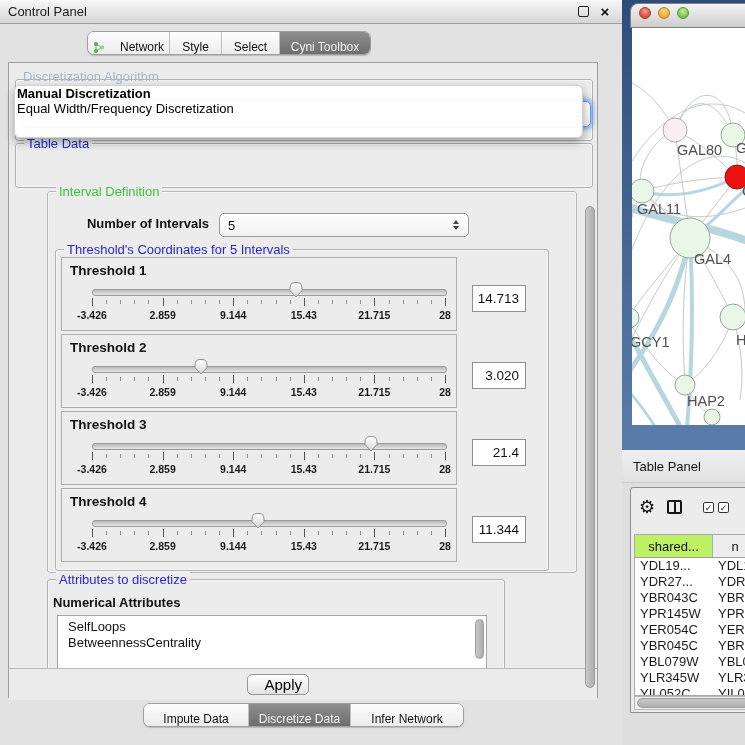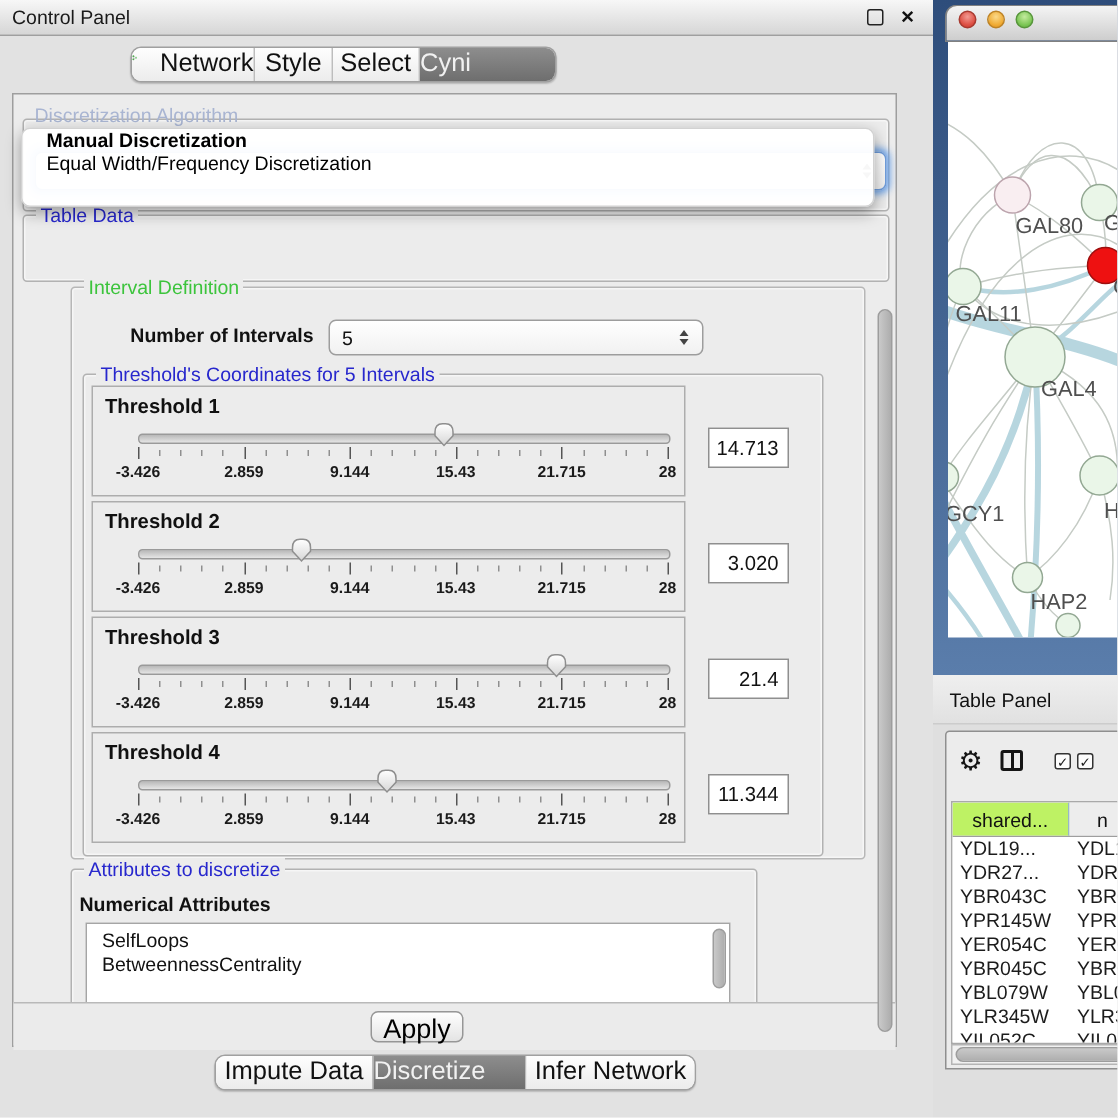--- a/index.html
+++ b/index.html
@@ -12,23 +12,23 @@
   #titlebar{position:absolute;left:0;top:0;width:622px;height:24px;
             background:linear-gradient(#f7f7f7,#d6d6d6);border-bottom:1px solid #9f9f9f;
             display:flex;align-items:center;padding:0 8px;box-sizing:border-box}
   #titlebar .ttl{flex:1;font-size:13px;color:#1a1a1a}
   .win-icon{width:18px;height:18px;display:flex;align-items:center;justify-content:center;margin-left:4px}
   .float-sq{width:9px;height:9px;border:1.6px solid #222;border-radius:2px}
   .close-x{font-size:15px;font-weight:900;color:#111;line-height:1}
 
   .seg{display:flex;position:absolute;border:1px solid #a0a0a0;border-radius:7px;overflow:hidden;
        background:#fff;box-shadow:0 1px 1px rgba(0,0,0,.18)}
-  .seg .tab{display:flex;align-items:flex-start;justify-content:center;gap:15px;height:22px;
+  .seg .tab{display:flex;align-items:flex-end;justify-content:center;gap:15px;height:22px;
             background:linear-gradient(#fefefe,#ececec);border-right:1px solid #bdbdbd;
-            font-size:17px;box-sizing:border-box;color:#111}
+            font-size:12px;box-sizing:border-box;color:#111}
   .seg .tab:last-child{border-right:none}
   .seg .tab.sel{background:linear-gradient(#8d8d8d,#6e6e6e);color:#f1f1f1}
 
   #content{position:absolute;left:8px;top:62px;width:590px;height:636px;
            background:#ececec;border:1px solid #9e9e9e;box-sizing:border-box}
 
   .group{position:absolute;border:1px solid #b2b2b2;border-radius:3px;
          box-shadow:inset 0 0 0 1px rgba(255,255,255,.5)}
   .gtitle{position:absolute;top:-8px;left:8px;background:#ececec;padding:0 3px;font-size:13px;white-space:nowrap}
   .blue{color:#2727cd}.green{color:#3cc43c}.washed{color:#a9b5d2}
@@ -37,42 +37,42 @@
          border-radius:5px;display:flex;align-items:center;padding:0 8px;box-sizing:border-box;font-size:13px}
   .stepper{position:absolute;right:9px;top:50%;transform:translateY(-50%);
            display:flex;flex-direction:column;gap:2px}
   .arr-up{width:0;height:0;border-left:3.5px solid transparent;border-right:3.5px solid transparent;border-bottom:4px solid #444}
   .arr-dn{width:0;height:0;border-left:3.5px solid transparent;border-right:3.5px solid transparent;border-top:4px solid #444}
   .focusring{box-shadow:0 0 5px 2px rgba(96,156,233,.9);border-color:#6f9ddc}
 
   #popup{position:absolute;left:5px;top:22px;width:567px;height:51px;background:rgba(255,255,255,.96);
          border:1px solid #d2d2d2;border-radius:6px;box-shadow:0 4px 10px rgba(0,0,0,.35);z-index:50}
   #popup .hint{color:#bcbcbc;text-align:center;height:16px;line-height:16px;margin-top:2px}
-  #popup .opt{padding-left:16px;height:15px;line-height:15px;color:#000}
+  #popup .opt{padding-left:2px;height:15px;line-height:15px;color:#000}
   #popup .opt.bold{font-weight:bold}
 
   .tbox{position:absolute;left:52px;width:396px;height:74px;border:1px solid #adadad;background:#ececec;box-sizing:border-box}
   .t-label{position:absolute;left:8px;top:5px;font-weight:bold;font-size:13.5px}
   .t-track{position:absolute;left:30px;top:31px;width:353px;height:5px;border-radius:3px;
            background:linear-gradient(#b9b9b9,#e5e5e5);border:1px solid #9a9a9a}
   .t-handle{position:absolute;top:23px;width:18px;height:17px}
   .t-value{position:absolute;left:410px;top:27px;width:54px;height:27px;background:#fff;border:1px solid #8f8f8f;
            text-align:right;padding-right:6px;line-height:26px;box-sizing:border-box;font-size:13.5px}
   .tick{position:absolute;top:42px;width:1px;height:4px;background:#8f8f8f}
   .tick.major{top:40px;height:8px;background:#555}
   .ticklabel{position:absolute;top:51px;transform:translateX(-50%);font-size:10.5px;font-weight:bold;color:#1a1a1a;white-space:nowrap}
 
   .listbox{position:absolute;background:#fff;border:1px solid #a5a5a5;overflow:hidden;box-sizing:border-box}
   .list-item{padding-left:10px;height:16px;line-height:16px;font-size:13px}
   .vthumb{position:absolute;background:linear-gradient(90deg,#c9c9c9,#adadad);border:1px solid #9d9d9d;border-radius:5px;box-sizing:border-box}
 
   #apply-bar{position:absolute;left:0;top:605px;width:588px;height:31px;background:#ebebeb;
              border-top:1px solid #b9b9b9;z-index:40}
   .push-btn{position:absolute;background:linear-gradient(#fefefe,#e4e4e4);border:1px solid #979797;border-radius:5px;
-            font-size:18px;text-align:center;box-sizing:border-box}
+            font-size:15px;text-align:right;box-sizing:border-box}
 
   
   #right-panel{position:absolute;left:622px;top:0;width:123px;height:745px;background:#dfdfdf}
   #net-frame{position:absolute;left:0;top:0;width:123px;height:450px;
              background:linear-gradient(#2e4d7b,#5a7dab)}
   #net-titlebar{position:absolute;left:8px;top:3px;width:115px;height:25px;border-top-left-radius:8px;
                 background:linear-gradient(#f4f4f4,#cdcdcd);border:1px solid #808080;border-right:none;box-sizing:border-box}
   .tl{position:absolute;top:7px;width:12px;height:12px;border-radius:50%;box-sizing:border-box}
   #net-canvas{position:absolute;left:10px;top:28px;width:113px;height:397px;background:#fff;overflow:hidden}
 

